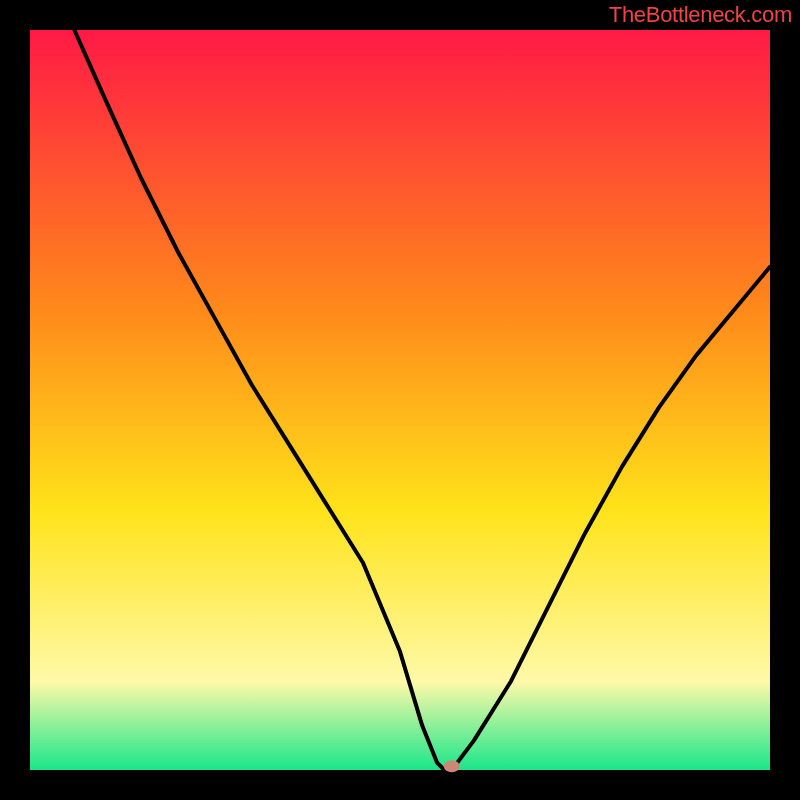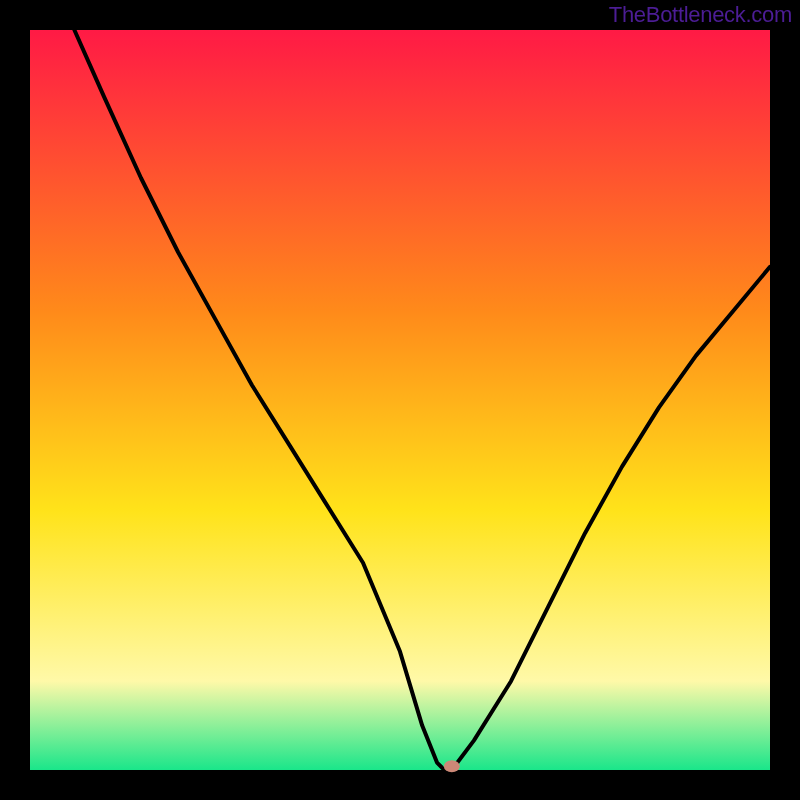--- a/index.html
+++ b/index.html
@@ -14,21 +14,21 @@
   }
   .chart-wrap {
     width: 800px;
     height: 800px;
     position: relative;
   }
   .watermark {
     position: absolute;
     top: 2px;
     right: 8px;
-    color: #4c1d95;
+    color: #ef4444;
     font-size: 22px;
     font-weight: 500;
     letter-spacing: -0.3px;
     z-index: 10;
   }
   svg { display: block; }
 </style>
 </head>
 <body>
 

